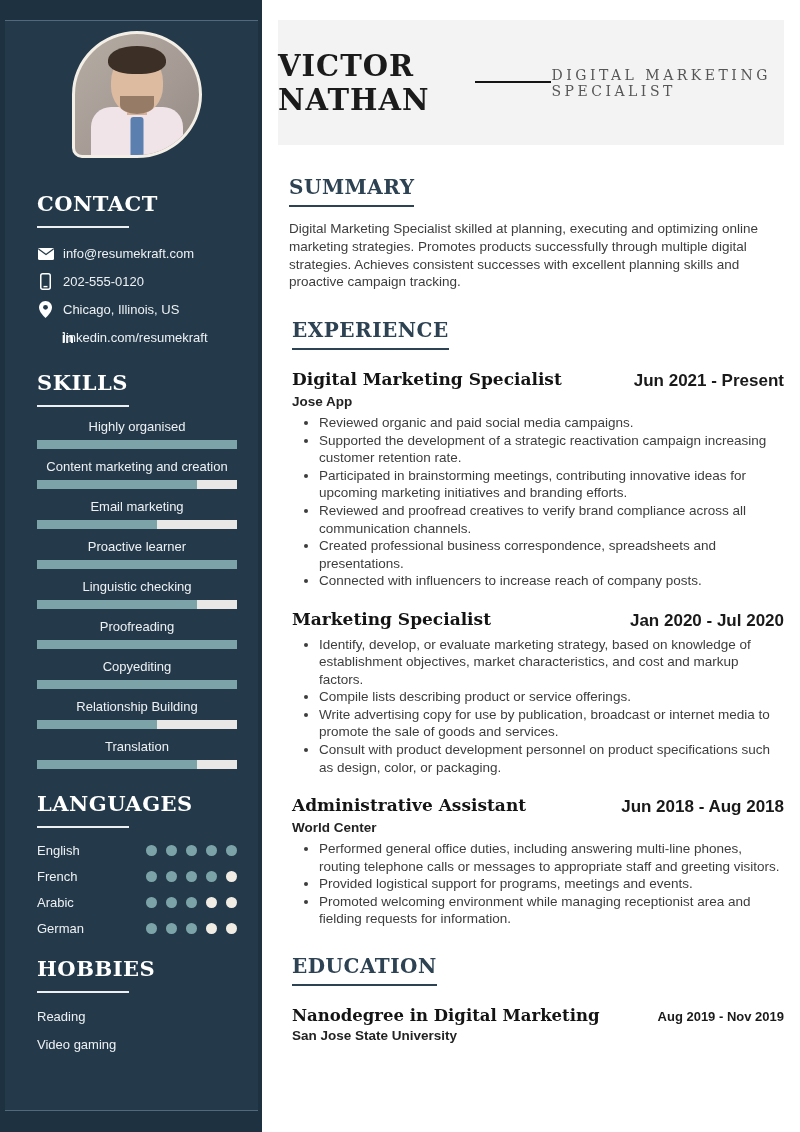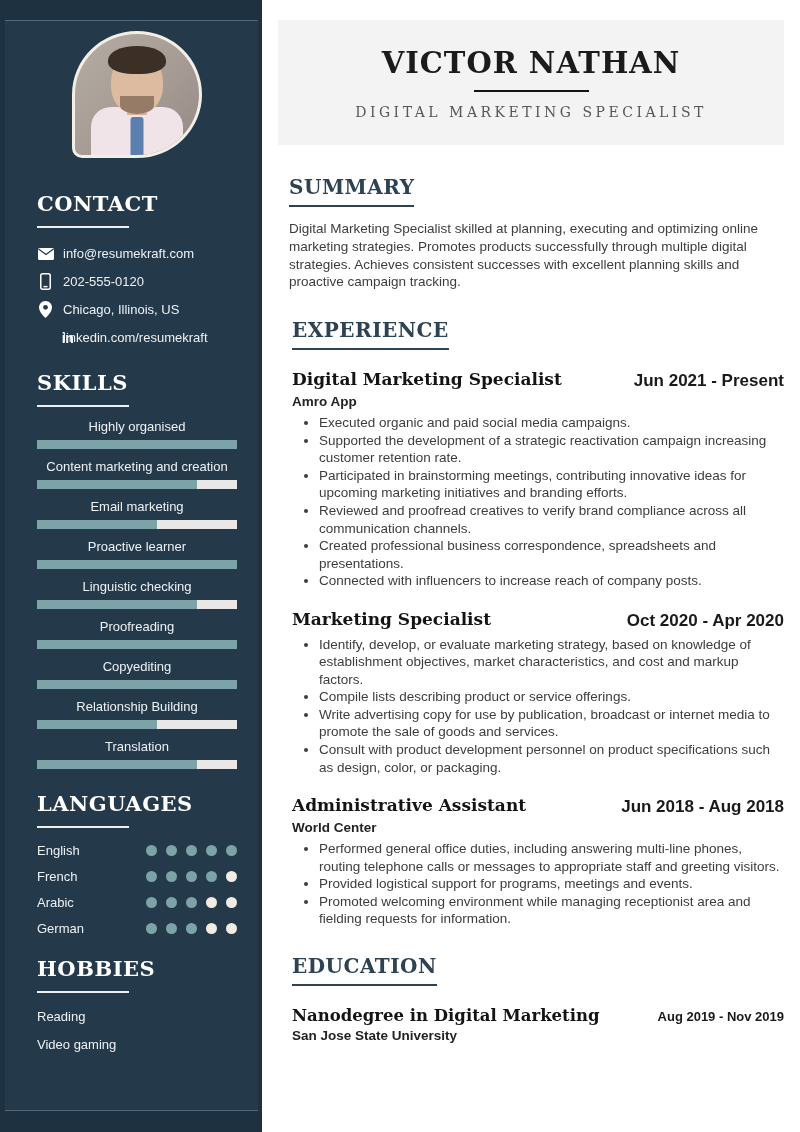--- a/index.html
+++ b/index.html
@@ -46,21 +46,21 @@
   .dots { display:flex; }
   .dot { width:11px; height:11px; border-radius:50%; margin-left:9px; }
   .dot.on { background:#7ca4a8; }
   .dot.off { background:#f1ede5; }
 
   .hobby-list { margin-top:16px; }
   .hobby { color:#eef1f3; font-size:13px; margin-bottom:13px; }
 
   
   .main { flex:1 1 auto; padding:20px 16px 0 16px; }
-  .name-box { background:#f3f3f3; height:125px; display:flex; flex-direction:column; align-items:center; justify-content:center; }
+  .name-box { background:#f3f3f3; height:125px; display:flex; flex-direction:row; align-items:center; justify-content:center; }
   .name { font-family:"DejaVu Serif", serif; font-weight:700; font-size:29px; letter-spacing:1px; color:#1b1b1b; }
   .name-rule { width:115px; height:2px; background:#141414; margin:10px 0 12px; }
   .job-title-sub { font-family:"DejaVu Serif", serif; font-size:14px; letter-spacing:3.5px; color:#565656; }
 
   .m-section { margin:0 0 0 14px; }
   .m-heading { display:inline-block; font-family:"DejaVu Serif", serif; font-weight:700; font-size:20px;
     color:#2d4253; letter-spacing:0.5px; border-bottom:2px solid #2d4253; padding-bottom:6px; }
   .summary-sec { margin-top:30px;margin-left:11px; }
   .summary-text { margin-top:13px; font-size:13.5px; line-height:1.32; color:#3d3d3d; max-width:492px; }
 
@@ -270,34 +270,34 @@
     </section>
 
     <section class="m-section experience-sec">
       <h2 class="m-heading">EXPERIENCE</h2>
       <div id="job-list">
           <article class="job">
     <div class="job-head">
       <span class="job-title">Digital Marketing Specialist</span>
       <span class="job-dates">Jun 2021 - Present</span>
     </div>
-    <div class="job-company">Amro App</div>
+    <div class="job-company">Jose App</div>
     <ul class="bullets">
-              <li>Executed organic and paid social media campaigns.</li>
+              <li>Reviewed organic and paid social media campaigns.</li>
               <li>Supported the development of a strategic reactivation campaign increasing customer retention rate.</li>
               <li>Participated in brainstorming meetings, contributing innovative ideas for upcoming marketing initiatives and branding efforts.</li>
               <li>Reviewed and proofread creatives to verify brand compliance across all communication channels.</li>
               <li>Created professional business correspondence, spreadsheets and presentations.</li>
               <li>Connected with influencers to increase reach of company posts.</li>
             </ul>
   </article>
           <article class="job">
     <div class="job-head">
       <span class="job-title">Marketing Specialist</span>
-      <span class="job-dates">Oct 2020 - Apr 2020</span>
+      <span class="job-dates">Jan 2020 - Jul 2020</span>
     </div>
     <ul class="bullets">
               <li>Identify, develop, or evaluate marketing strategy, based on knowledge of establishment objectives, market characteristics, and cost and markup factors.</li>
               <li>Compile lists describing product or service offerings.</li>
               <li>Write advertising copy for use by publication, broadcast or internet media to promote the sale of goods and services.</li>
               <li>Consult with product development personnel on product specifications such as design, color, or packaging.</li>
             </ul>
   </article>
           <article class="job">
     <div class="job-head">

